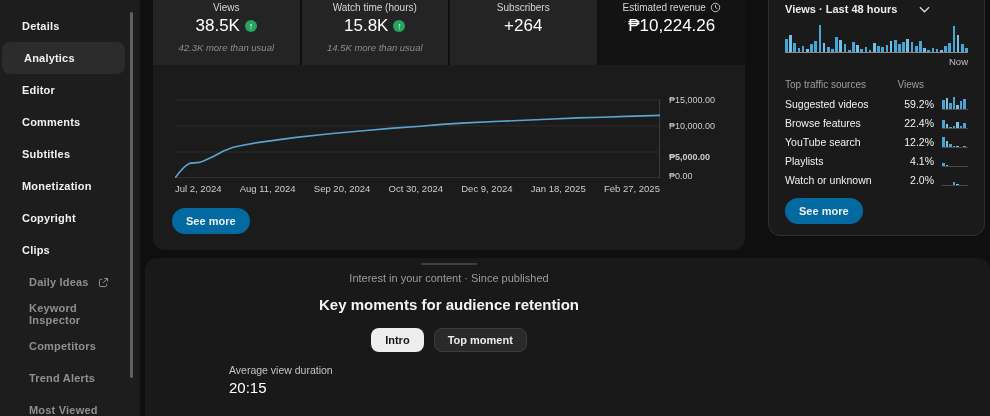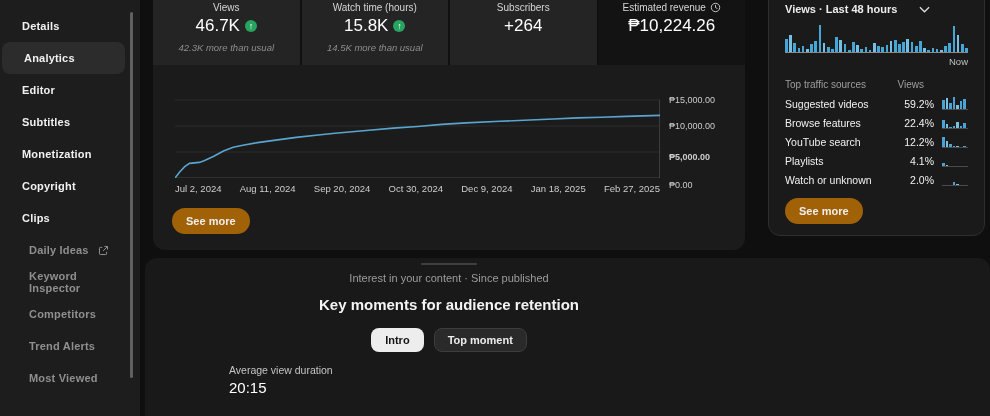--- a/index.html
+++ b/index.html
@@ -31,21 +31,21 @@
   .tab-value{margin-top:3px;font-size:17px;color:#fff;display:flex;align-items:center;justify-content:center;gap:5px;}
   .upbadge{width:12px;height:12px;border-radius:50%;background:#27a45f;color:#fff;font-size:9px;
     line-height:12px;text-align:center;font-weight:700;}
   .tab-note{margin-top:6px;font-size:9.5px;font-style:italic;color:#8d8d8d;}
 
   #revsvg{position:absolute;left:22px;top:108px;}
   #ylabels{position:absolute;left:516px;top:108px;width:70px;height:82px;}
   .ylabel{position:absolute;left:0;font-size:9px;color:#cdcdcd;white-space:nowrap;}
   #xlabels{position:absolute;left:22px;top:195px;width:485px;display:flex;justify-content:space-between;
     font-size:9.5px;color:#cdcdcd;}
-  .pill{background:#a16207;color:#efefef;font-size:11px;font-weight:600;border:none;border-radius:16px;
+  .pill{background:#0369a1;color:#efefef;font-size:11px;font-weight:600;border:none;border-radius:16px;
     padding:7px 14px;cursor:pointer;font-family:inherit;}
   .see-more-main{position:absolute;left:19px;top:220px;}
 
   
   .right-card{position:absolute;left:628px;top:-12px;width:217px;height:248px;background:#1a1a1a;
     border:1px solid #2e2e2e;border-radius:12px;box-sizing:border-box;padding:14px 16px 0;}
   .rt-header{display:flex;align-items:center;gap:22px;font-size:11px;color:#ececec;font-weight:600;cursor:pointer;}
   .rt-bars{margin-top:9px;height:28px;display:flex;align-items:flex-end;gap:1.5px;}
   .rt-bar{flex:1;background:#45a7d8;}
   .rt-bar.alt{background:#74c0e4;}
@@ -88,20 +88,23 @@
         <div class="side-item">
           <span>Details</span>
         </div>
         <div class="side-item active">
           <span>Analytics</span>
         </div>
         <div class="side-item">
           <span>Editor</span>
         </div>
         <div class="side-item">
+          <span>Comments</span>
+        </div>
+        <div class="side-item">
           <span>Subtitles</span>
         </div>
         <div class="side-item">
           <span>Monetization</span>
         </div>
         <div class="side-item">
           <span>Copyright</span>
         </div>
         <div class="side-item">
           <span>Clips</span>
@@ -131,21 +134,21 @@
 
   <main class="content">
 
     <section class="main-card">
       <div class="tabs">
           <div class="tab">
             <div class="tab-label">
               <span>Views</span>
             </div>
             <div class="tab-value">
-              <span>46.7K</span>
+              <span>38.5K</span>
               <span class="upbadge">↑</span>
             </div>
             <div class="tab-note">42.3K more than usual</div>
           </div>
           <div class="tab">
             <div class="tab-label">
               <span>Watch time (hours)</span>
             </div>
             <div class="tab-value">
               <span>15.8K</span>
@@ -179,21 +182,21 @@
           <line x1="0" x2="485" y1="30" y2="30" stroke="#2d2d2d" stroke-width="1"></line>
           <line x1="0" x2="485" y1="56" y2="56" stroke="#2d2d2d" stroke-width="1"></line>
           <line x1="0" x2="485" y1="82" y2="82" stroke="#454545" stroke-width="1"></line>
           <line x1="484.5" x2="484.5" y1="4" y2="82" stroke="#3c3c3c"></line>
           <polyline fill="none" stroke="#5aa5cf" stroke-width="1.6" points="0.0,82.0 4.9,75.8 9.7,70.6 14.5,67.4 24.3,66.4 29.1,64.8 38.8,60.2 48.5,55.0 58.2,51.3 67.9,49.2 82.5,46.6 97.0,44.6 121.3,41.4 145.5,38.8 160.1,37.3 194.0,34.2 218.3,32.1 242.5,30.5 266.8,28.4 291.0,26.9 325.0,25.3 349.2,24.3 378.3,23.0 402.5,21.9 426.8,21.2 451.1,20.4 485.0,19.4"></polyline>
         </svg>
       <div id="ylabels">
           <span class="ylabel" style="top: -1px;">₱15,000.00</span>
           <span class="ylabel" style="top: 25px;">₱10,000.00</span>
           <span class="ylabel" style="top: 56px; font-weight: bold;">₱5,000.00</span>
-          <span class="ylabel" style="top: 84px;">₱0.00</span>
+          <span class="ylabel" style="top: 75px;">₱0.00</span>
         </div>
       <div id="xlabels">
           <span>Jul 2, 2024</span>
           <span>Aug 11, 2024</span>
           <span>Sep 20, 2024</span>
           <span>Oct 30, 2024</span>
           <span>Dec 9, 2024</span>
           <span>Jan 18, 2025</span>
           <span>Feb 27, 2025</span>
         </div>

